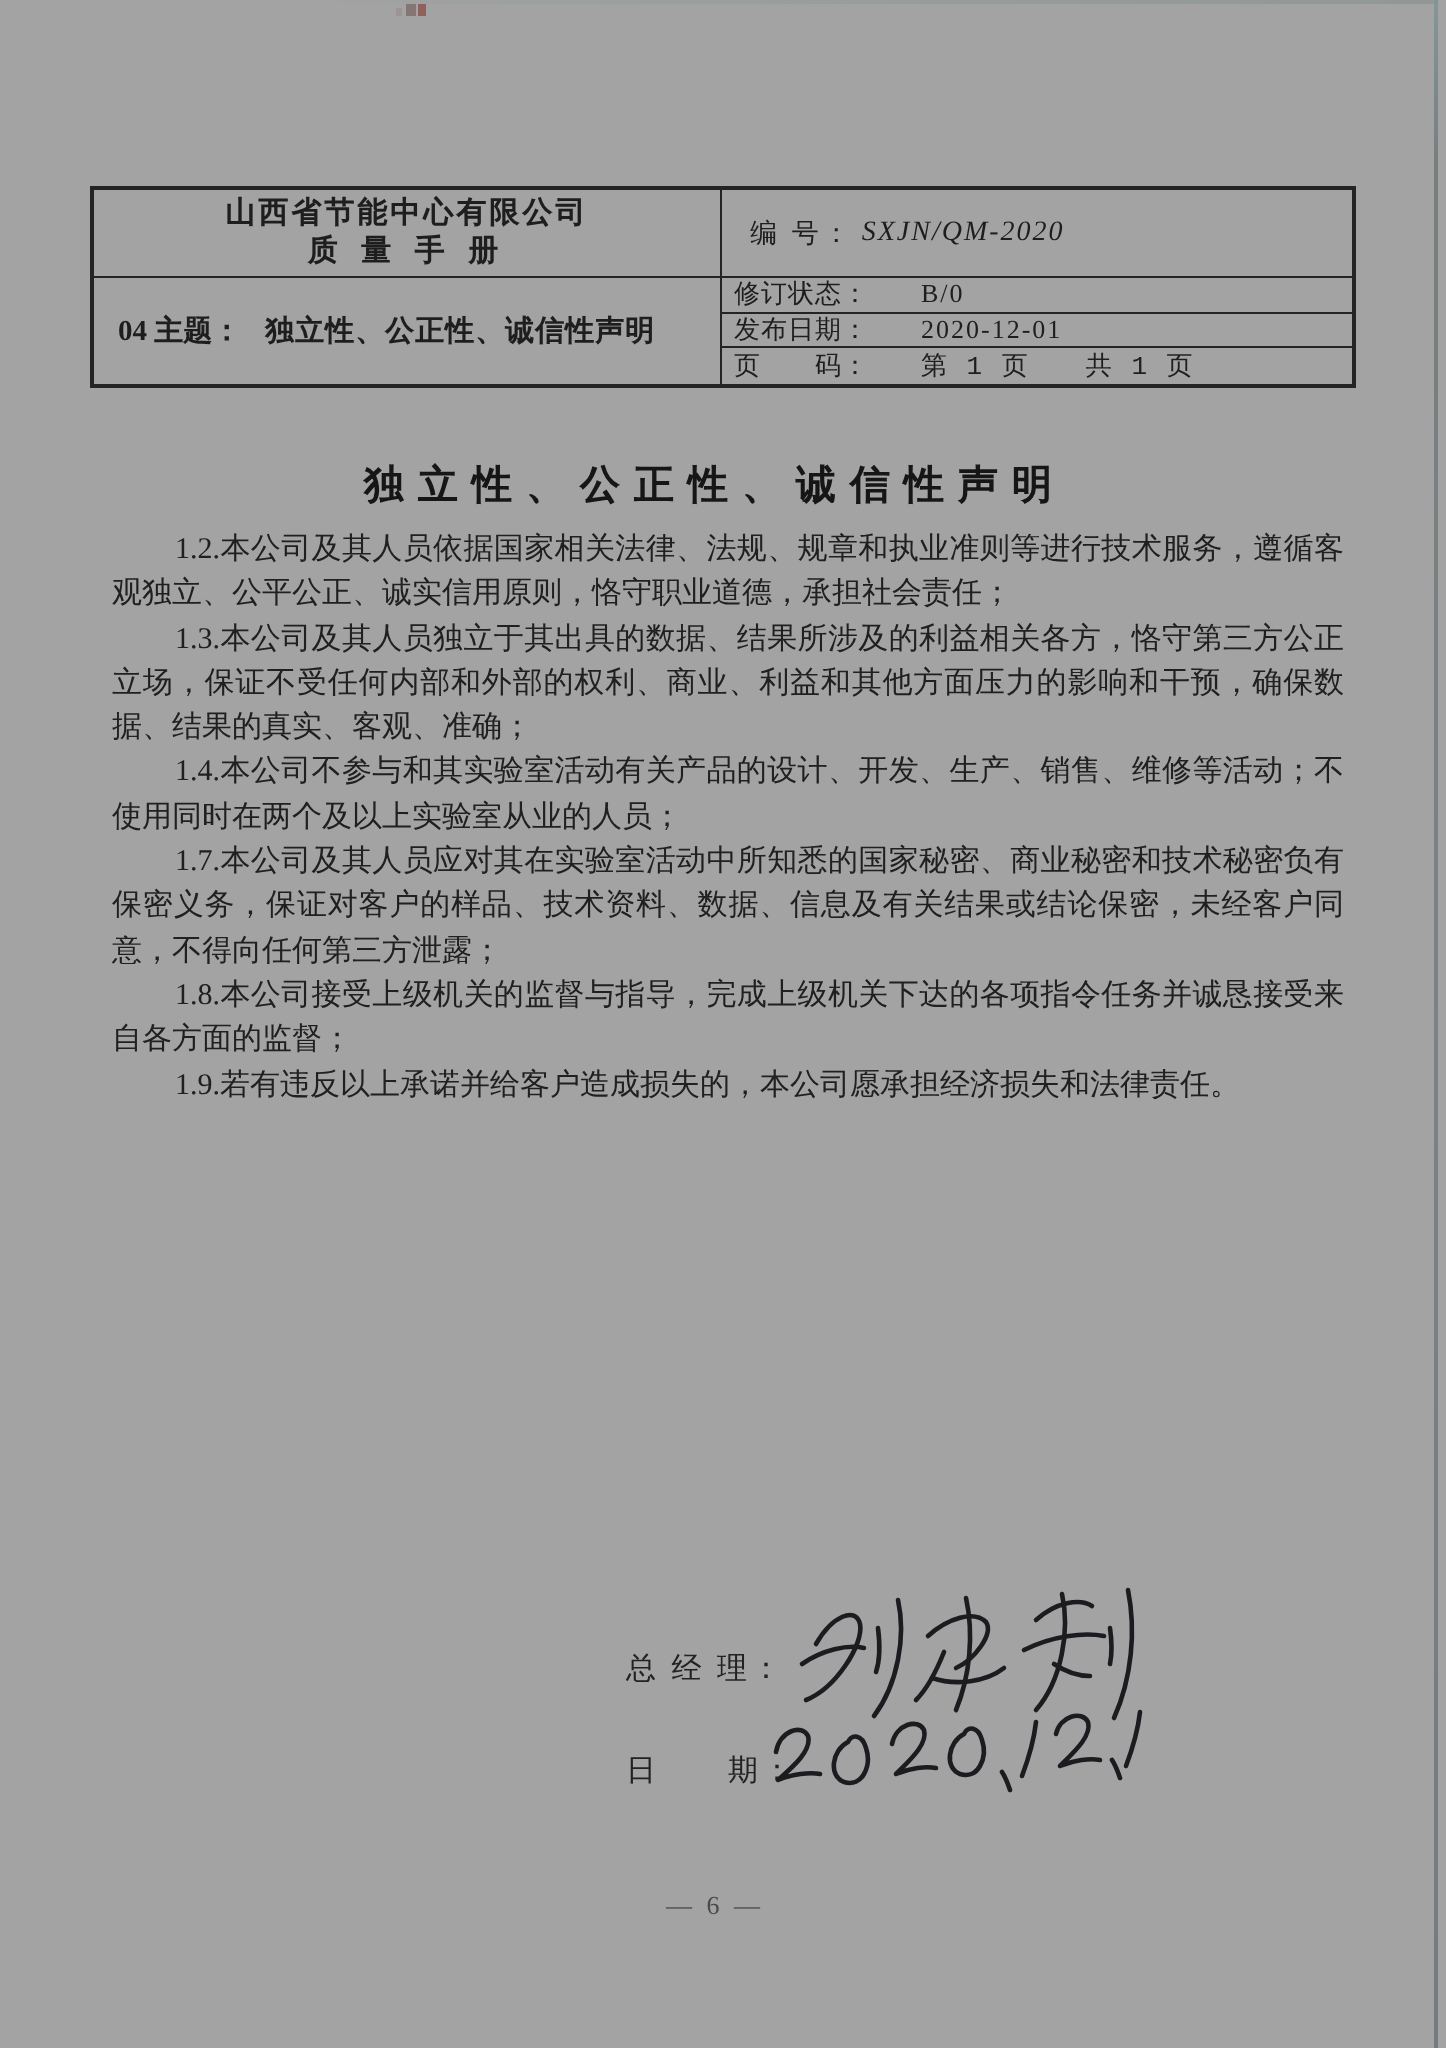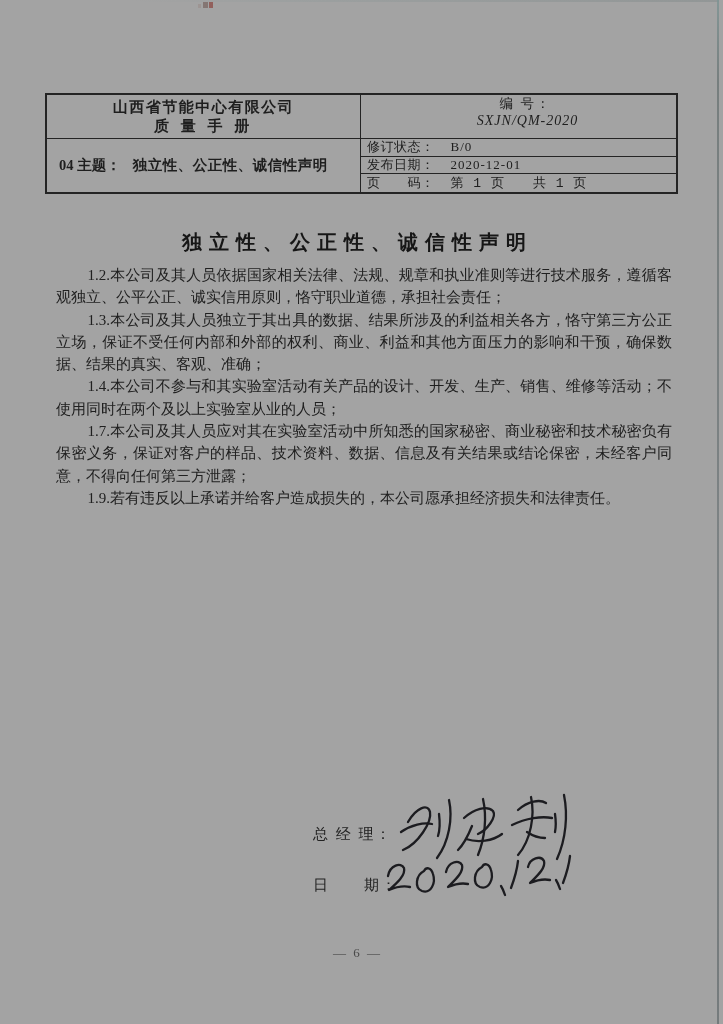--- a/index.html
+++ b/index.html
@@ -32,32 +32,32 @@
     display:grid;
     grid-template-columns:314px 1fr;
     grid-template-rows:44px 17.6px 17.6px 1fr;
     border:2px solid #242424;
     background:transparent;
   }
   .cell{box-sizing:border-box;display:flex;align-items:center;}
   .c-company{grid-area:1/1/2/2;border-right:1.5px solid #242424;border-bottom:1.5px solid #242424;
     flex-direction:column;justify-content:center;}
   .c-subject{grid-area:2/1/5/2;border-right:1.5px solid #242424;padding-left:12px;}
-  .c-docno{grid-area:1/2/2/3;border-bottom:1.5px solid #242424;padding-left:14px;flex-direction:column;}
+  .c-docno{grid-area:1/2/2/3;border-bottom:1.5px solid #242424;padding-left:14px;}
   .c-r1{grid-area:2/2/3/3;border-bottom:1.5px solid #242424;padding-left:6px;}
   .c-r2{grid-area:3/2/4/3;border-bottom:1.5px solid #242424;padding-left:6px;}
   .c-r3{grid-area:4/2/5/3;padding-left:6px;font-family:Liberation Mono, monospace;}
   .company-name{font-weight:bold;font-size:15px;letter-spacing:1.5px;line-height:19px;}
   .manual-title{font-weight:bold;font-size:15px;letter-spacing:4px;line-height:19px;}
   .docno-label{font-size:13.5px;letter-spacing:2px;}
   .docno-value{font-style:italic;font-size:14px;margin-left:4px;letter-spacing:1px;}
   .subject-label{font-weight:bold;font-size:14.5px;}
   .subject-value{font-weight:bold;font-size:14.5px;margin-left:12px;letter-spacing:.5px;}
   .hrow-label{font-size:13px;letter-spacing:.5px;white-space:pre;}
-  .hrow-value{font-size:13px;margin-left:16px;letter-spacing:1px;white-space:pre;}
+  .hrow-value{font-size:13px;margin-left:26px;letter-spacing:1px;white-space:pre;}
 
   
   .doc-title{
     position:absolute;left:0;right:8px;top:229px;text-align:center;
     font-weight:bold;font-size:20px;letter-spacing:7px;color:#161616;
   }
 
   
   .body-text{
     position:absolute;left:56px;top:264px;width:616px;
@@ -123,20 +123,21 @@
     </div>
   </div>
 
   <div class="doc-title">独立性、公正性、诚信性声明</div>
 
   <div class="body-text">
     <p>1.2.本公司及其人员依据国家相关法律、法规、规章和执业准则等进行技术服务，遵循客观独立、公平公正、诚实信用原则，恪守职业道德，承担社会责任；</p>
     <p>1.3.本公司及其人员独立于其出具的数据、结果所涉及的利益相关各方，恪守第三方公正立场，保证不受任何内部和外部的权利、商业、利益和其他方面压力的影响和干预，确保数据、结果的真实、客观、准确；</p>
     <p>1.4.本公司不参与和其实验室活动有关产品的设计、开发、生产、销售、维修等活动；不使用同时在两个及以上实验室从业的人员；</p>
     <p>1.7.本公司及其人员应对其在实验室活动中所知悉的国家秘密、商业秘密和技术秘密负有保密义务，保证对客户的样品、技术资料、数据、信息及有关结果或结论保密，未经客户同意，不得向任何第三方泄露；</p>
+    <p>1.8.本公司接受上级机关的监督与指导，完成上级机关下达的各项指令任务并诚恳接受来自各方面的监督；</p>
     <p>1.9.若有违反以上承诺并给客户造成损失的，本公司愿承担经济损失和法律责任。</p>
   </div>
 
   <div class="sig-label sig-manager-label">总 经 理：</div>
   <svg class="sig-svg sig-name-svg" width="182" height="85" viewBox="0 0 182 85">
     <path d="M16,34 C24,20 36,15 38,24 C40,34 26,56 11,62"></path>
     <path d="M9,44 C19,37 32,34 40,36"></path>
     <path d="M47,26 C48,34 48,42 46,48"></path>
     <path d="M57,12 C61,30 57,54 45,70"></path>
     <path d="M80,38 C76,48 71,57 66,62"></path>

